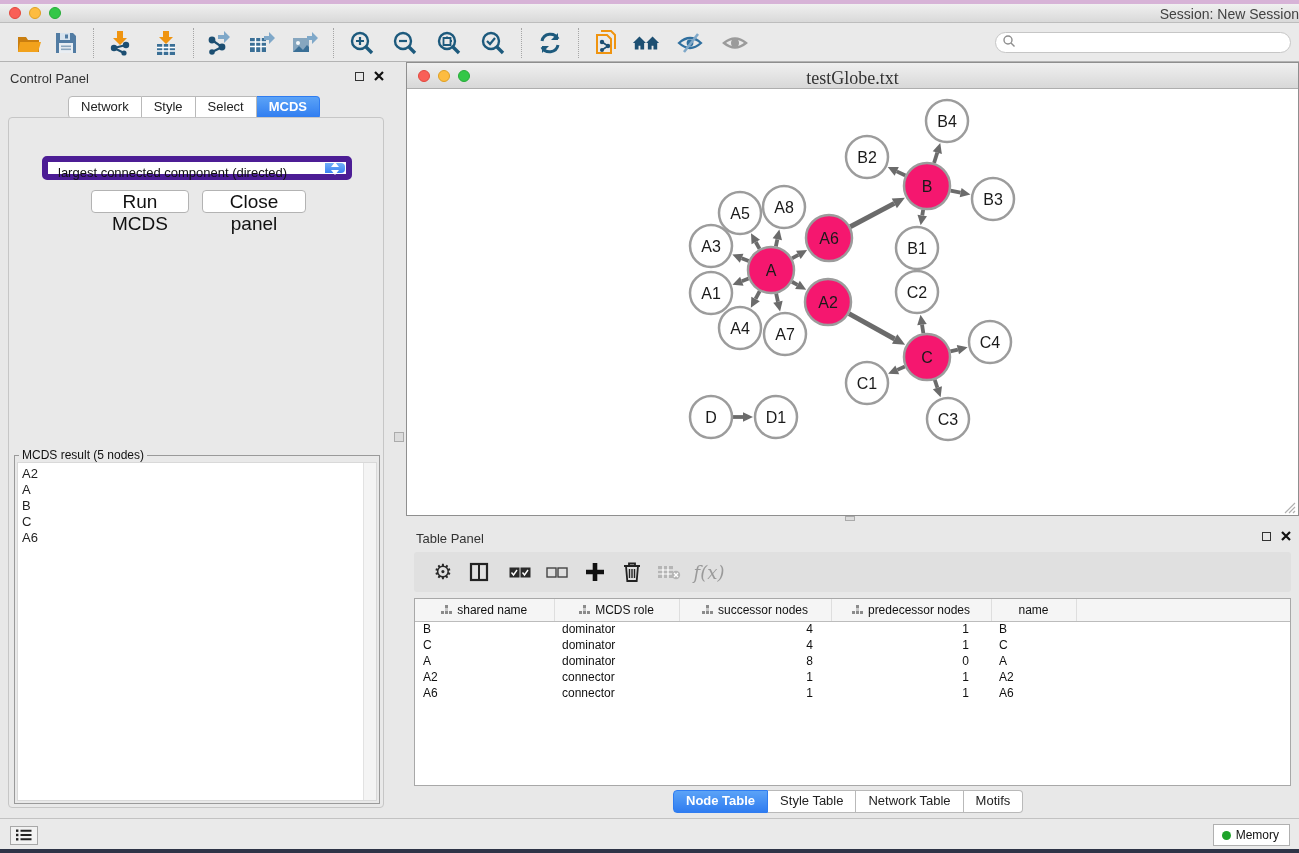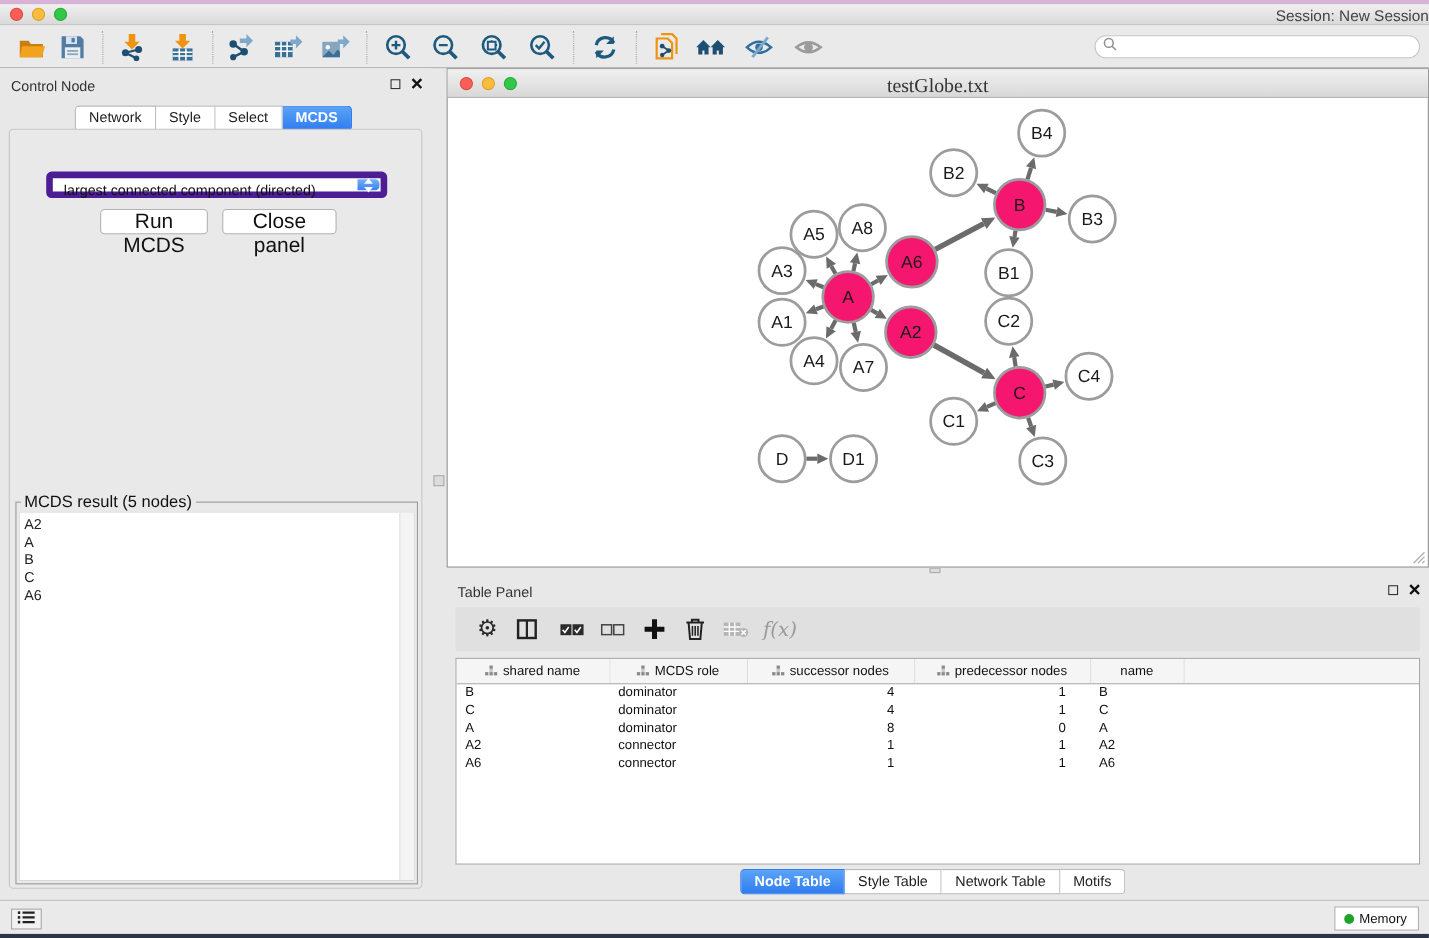--- a/index.html
+++ b/index.html
@@ -83,21 +83,21 @@
     border:1px solid #b3b3b3; border-radius:4px; font-size:19px;
     font-family:"Liberation Sans",sans-serif; color:#111; padding:0 14px;
   }
   #run-btn { left:91px; width:98px; }
   #close-btn { left:202px; width:104px; }
 
   #result-fieldset {
     position:absolute; left:14px; top:386px; width:366px; height:356px;
     border:1px solid #9a9a9a; margin:0; padding:0; background:#e9e9e9;
   }
-  #result-fieldset legend { font-size:15px; color:#111; margin-left:4px; padding:0 3px; }
+  #result-fieldset legend { font-size:12px; color:#111; margin-left:4px; padding:0 3px; }
   #result-list {
     position:absolute; left:2px; right:2px; top:0; bottom:2px;
     background:#fff; border:1px solid #d9d9d9; overflow:hidden;
   }
   #result-items { padding:3px 0 0 4px; font-size:13px; line-height:16px; }
   .scroll-track {
     position:absolute; top:0; bottom:0; right:0; width:13px;
     background:#f4f4f4; border-left:1px solid #e2e2e2;
   }
 
@@ -319,21 +319,21 @@
       <svg width="14" height="14" viewBox="0 0 14 14">
         <circle cx="6" cy="6" r="4" fill="none" stroke="#8e8e8e" stroke-width="1.4"></circle>
         <path d="M9 9 L12.5 12.5" stroke="#8e8e8e" stroke-width="1.4"></path>
       </svg>
     </span>
     <input type="text" placeholder="" style="">
   </div>
 </div>
 
 <div id="control-panel" class="abs">
-  <div class="panel-title">Control Node</div>
+  <div class="panel-title">Control Panel</div>
   <div class="win-btns">
     <span class="float-box"></span>
     <span class="xicon">
       <svg width="10" height="10" viewBox="0 0 10 10">
           <path d="M1 1 L9 9 M9 1 L1 9" stroke="#111" stroke-width="2.2"></path>
         </svg>
     </span>
   </div>
   <div id="cp-tabs">
       <span class="seg">Network</span>

